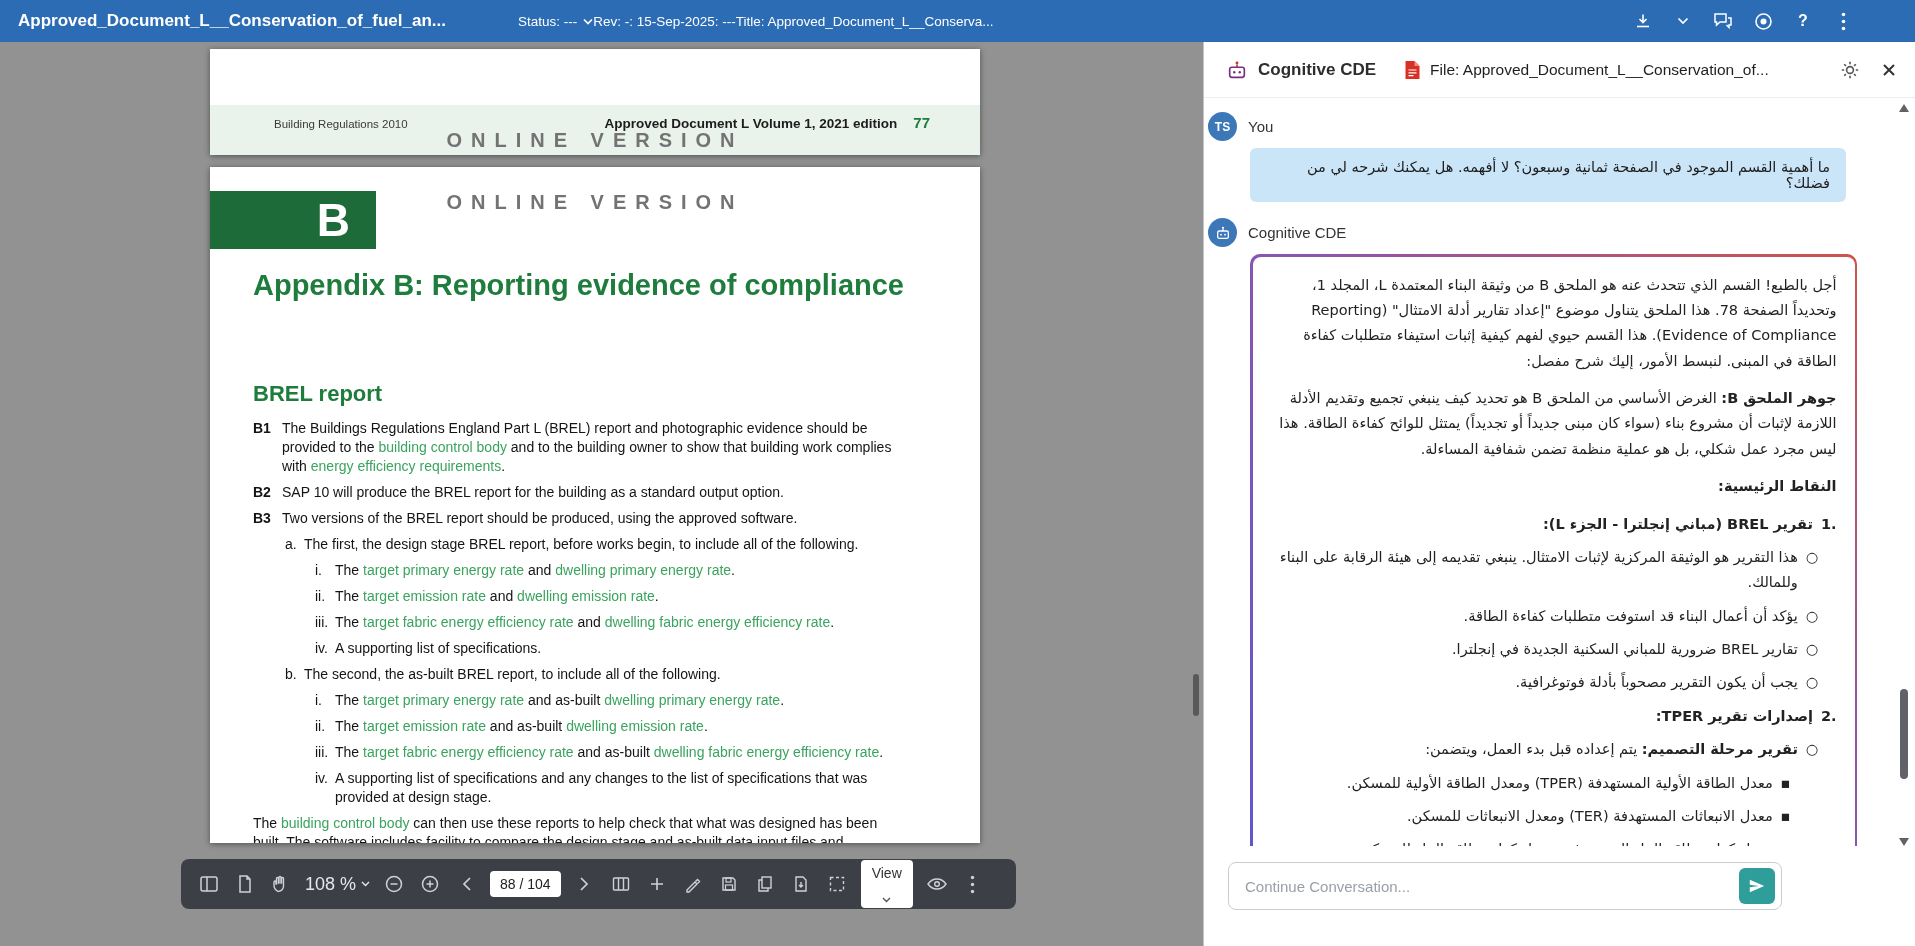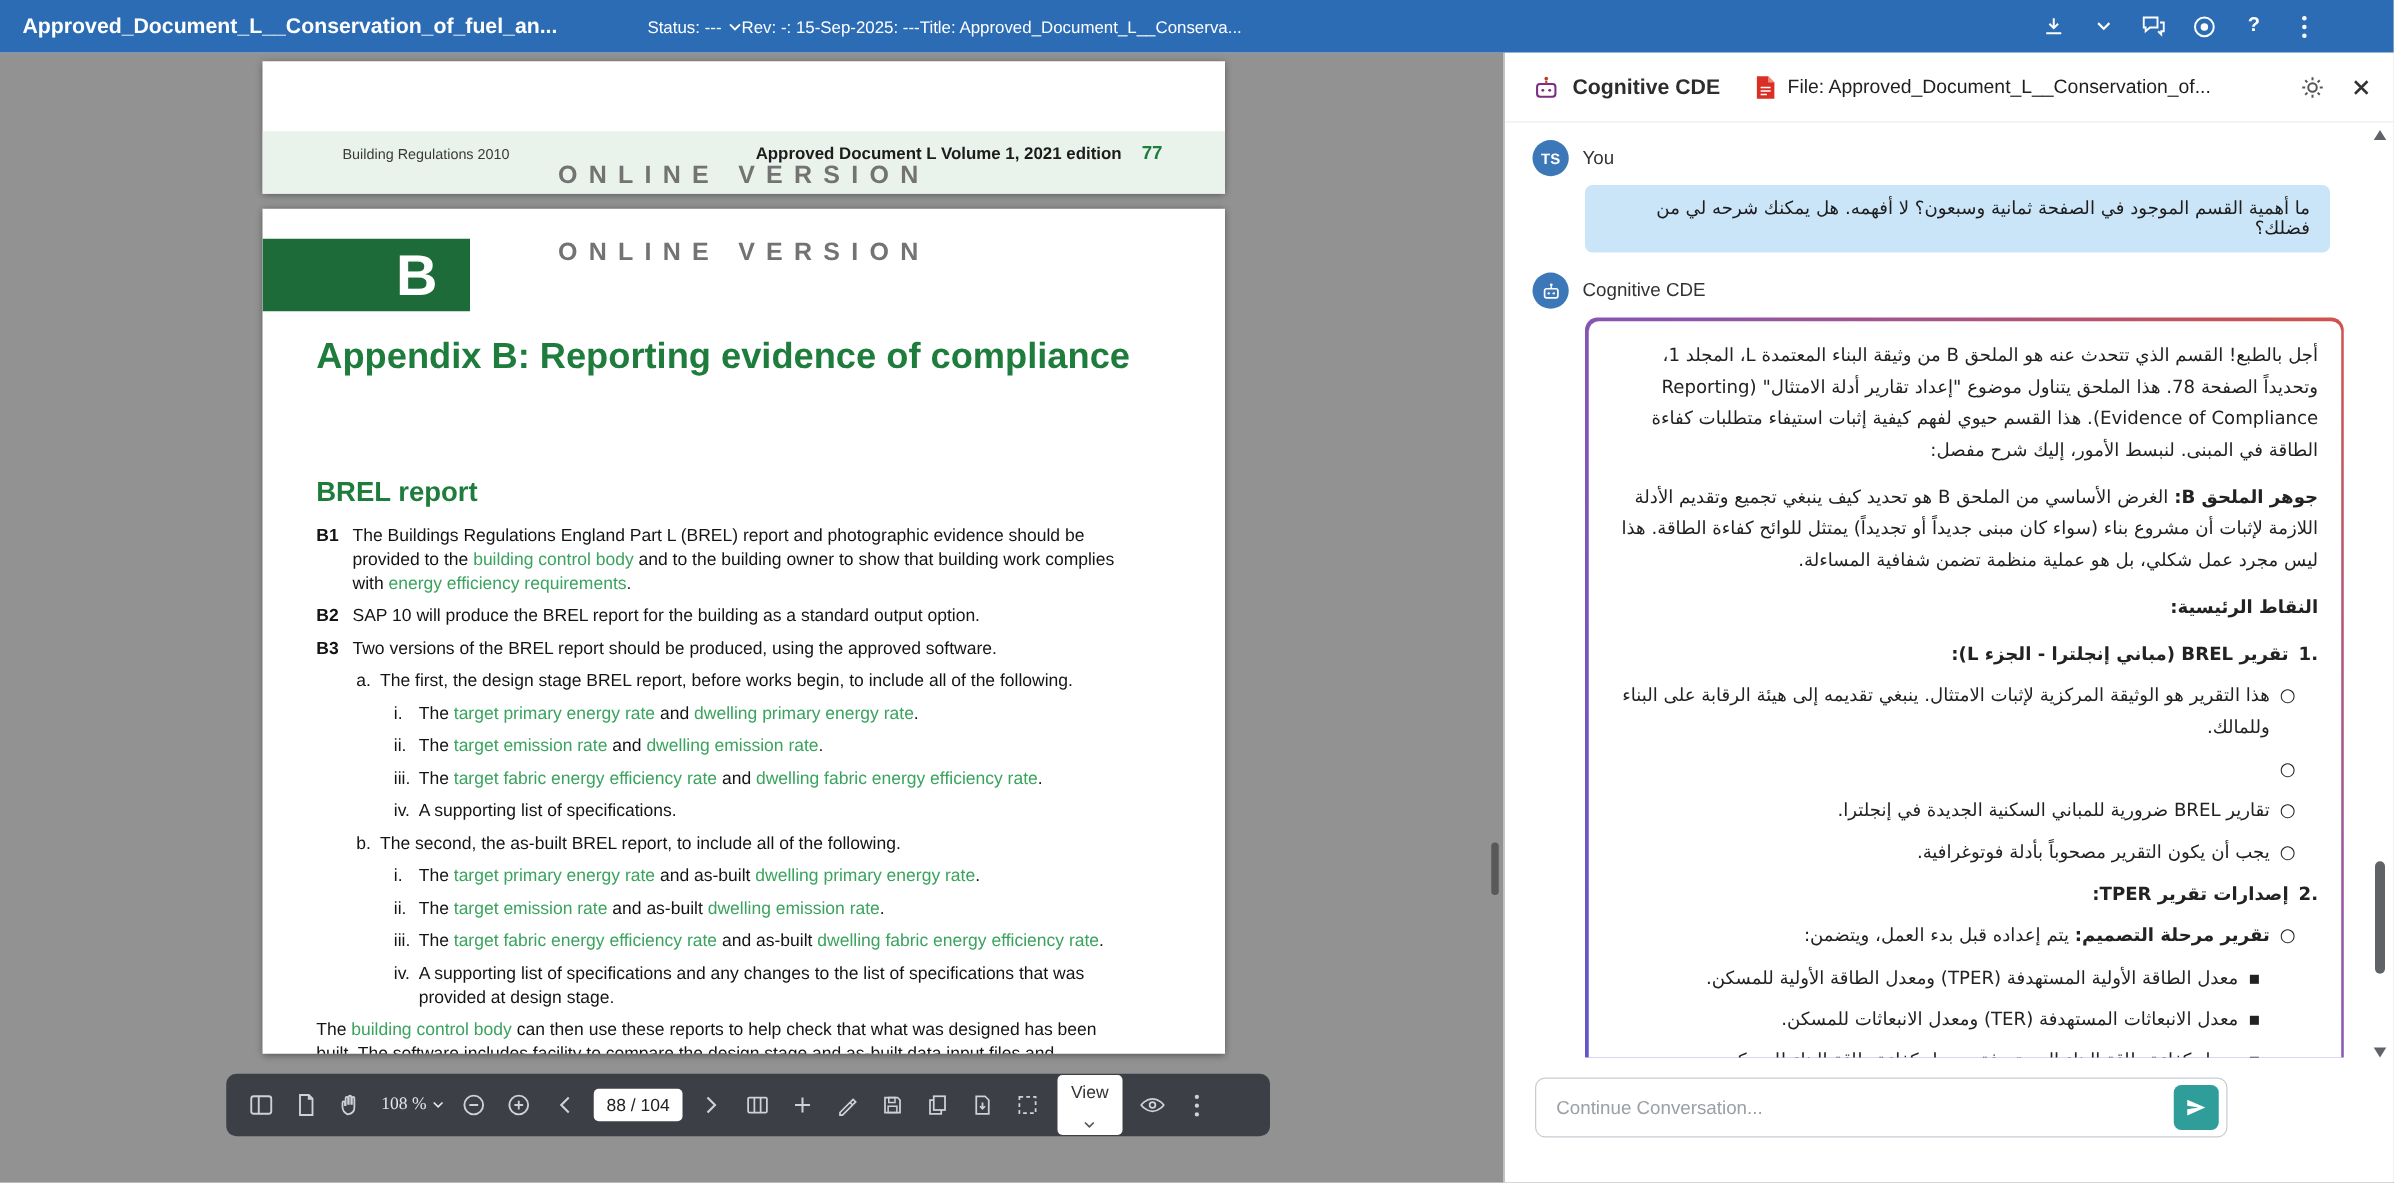--- a/index.html
+++ b/index.html
@@ -49,35 +49,35 @@
   .dclose { margin-top:6px; }
 
   .doc-scrollbar { position:absolute; right:3px; top:0; bottom:0; width:8px; }
   .doc-thumb { position:absolute; top:632px; right:1px; width:6px; height:42px; background:#595959; border-radius:3px; }
 
   
   .toolbar { position:absolute; left:181px; top:817px; width:835px; height:50px; background:rgba(56,60,67,.96);
              border-radius:8px; display:flex; align-items:center; padding:0 16px; gap:12px; color:#ced2d8; z-index:30; }
   .ticon { width:24px; height:24px; flex:none; display:flex; align-items:center; justify-content:center;
            background:none; border:none; cursor:pointer; color:#ced2d8; }
-  .zoom { display:flex; align-items:center; gap:5px; font-size:14px; color:#e3e6ea; background:none; border:none; cursor:pointer;font-family:Liberation Serif, serif; }
+  .zoom { display:flex; align-items:center; gap:5px; font-size:18px; color:#e3e6ea; background:none; border:none; cursor:pointer; }
   .pagebox { background:#fff; color:#222; border-radius:4px; padding:5px 10px; font-size:14px; white-space:nowrap; cursor:text; }
   .viewsel { background:#fff; color:#333; border:none; border-radius:4px; padding:5px 11px; font-size:14px;
              display:flex; align-items:center; gap:16px; cursor:pointer;flex-direction:column; }
 
   
   .chat { position:relative; width:712px; height:100%; background:#fff; border-left:1px solid #c4c4c4; flex:none; }
   .chat-header { height:56px; display:flex; align-items:center; padding:0 14px 0 22px; border-bottom:1px solid #ededed; }
   .ch-title { font-size:17px; font-weight:bold; color:#2d2d2d; margin-left:10px; white-space:nowrap; }
   .ch-file { display:flex; align-items:center; margin-left:28px; gap:9px; font-size:15.5px; color:#1f1f1f;
              background:none; border:none; cursor:pointer; white-space:nowrap; }
   .ch-actions { margin-left:auto; display:flex; gap:15px; align-items:center; }
   .hbtn { background:none; border:none; cursor:pointer; width:24px; height:24px; display:flex; align-items:center; justify-content:center; color:#444; }
 
-  .chat-body { position:absolute; top:56px; left:0; height:748px; width:100%; overflow:hidden; padding:14px 0 0 22px; }
+  .chat-body { position:absolute; top:56px; left:0; height:748px; width:100%; overflow:hidden; padding:14px 0 0 4px; }
   .msg-head { display:flex; align-items:center; gap:11px; }
   .avatar { width:29px; height:29px; border-radius:50%; background:#3c78b8; color:#fff; font-size:12px; font-weight:bold;
             display:flex; align-items:center; justify-content:center; flex:none; }
   .msg-name { font-size:15px; color:#333; }
   .ar { font-family:"DejaVu Sans",sans-serif; direction:rtl; text-align:right; }
   .user-bubble { margin:7px 0 16px 42px; width:596px; background:#cbe5f8; border-radius:6px; padding:11px 16px;
                  font-size:14.5px; color:#1c1c1c; }
   .bot-wrap { margin:7px 0 0 42px; width:607px; border-radius:10px; padding:2.5px;
               background:linear-gradient(225deg,#cf5449 0%,#8a55b0 45%,#5e57cc 100%); }
   .bot-bubble { background:#fff; border-radius:8px; padding:16px 18px; font-size:14.5px; color:#222; line-height:1.75; }
@@ -491,20 +491,21 @@
               <div class="ar-li num-li">
                 <span class="marker">1.</span>
                 <span>تقرير BREL (مباني إنجلترا - الجزء L):</span>
               </div>
               <div class="ar-li ind1">
                 <span class="marker">○</span>
                 <span>هذا التقرير هو الوثيقة المركزية لإثبات الامتثال. ينبغي تقديمه إلى هيئة الرقابة على البناء وللمالك.</span>
               </div>
               <div class="ar-li ind1">
                 <span class="marker">○</span>
+                <span>يؤكد أن أعمال البناء قد استوفت متطلبات كفاءة الطاقة.</span>
               </div>
               <div class="ar-li ind1">
                 <span class="marker">○</span>
                 <span>تقارير BREL ضرورية للمباني السكنية الجديدة في إنجلترا.</span>
               </div>
               <div class="ar-li ind1">
                 <span class="marker">○</span>
                 <span>يجب أن يكون التقرير مصحوباً بأدلة فوتوغرافية.</span>
               </div>
 

